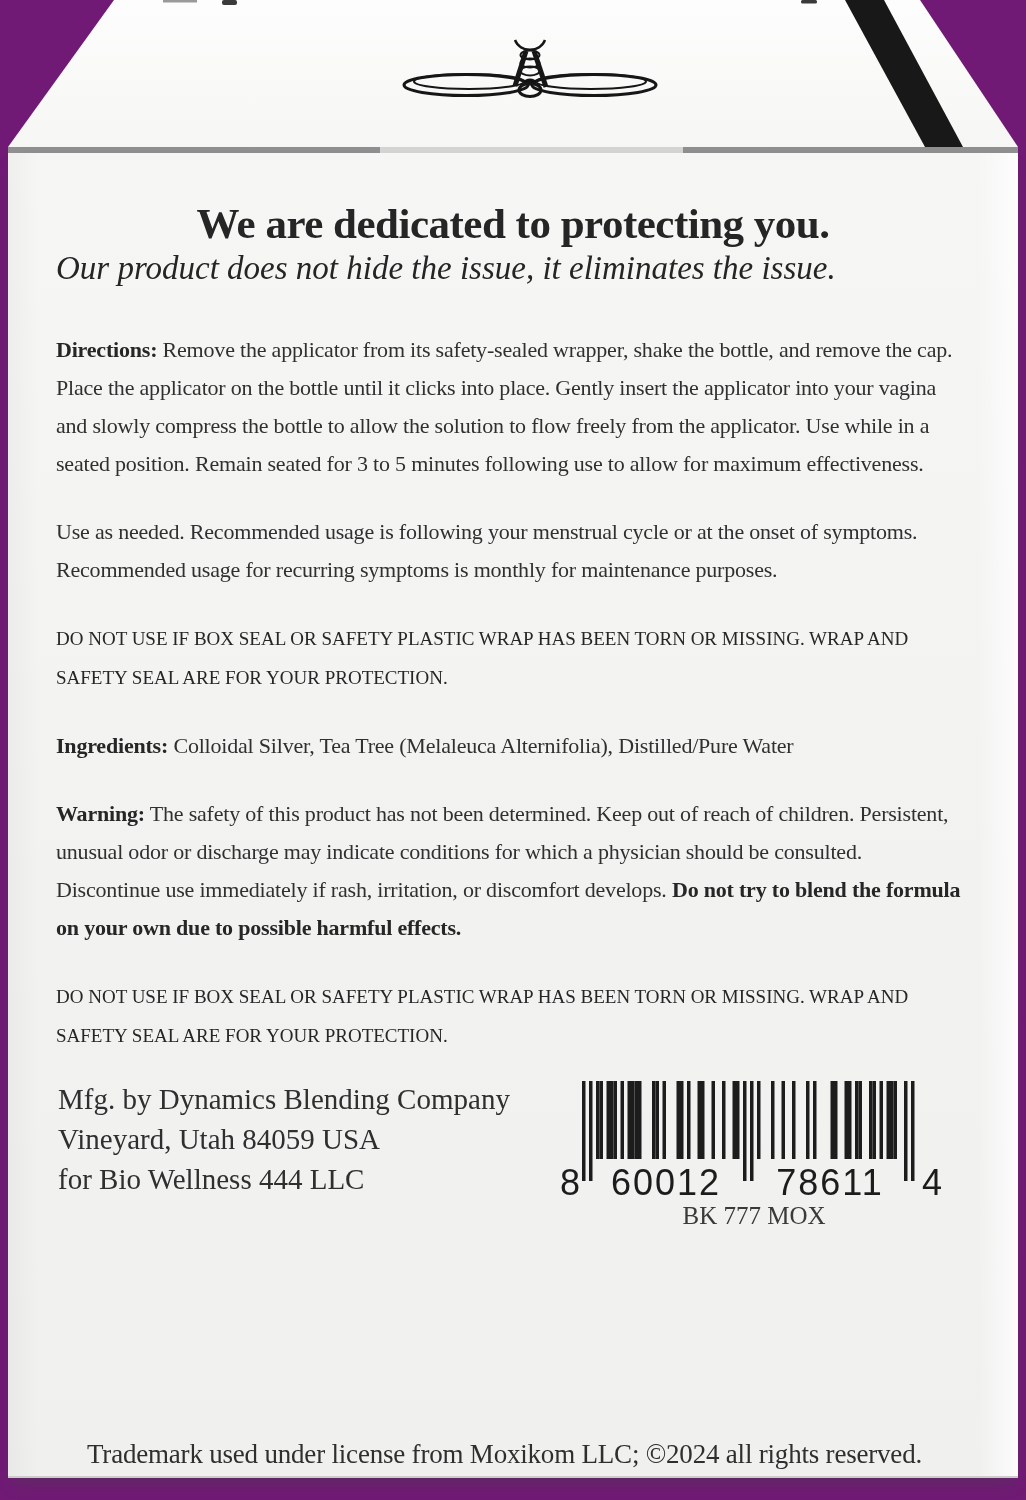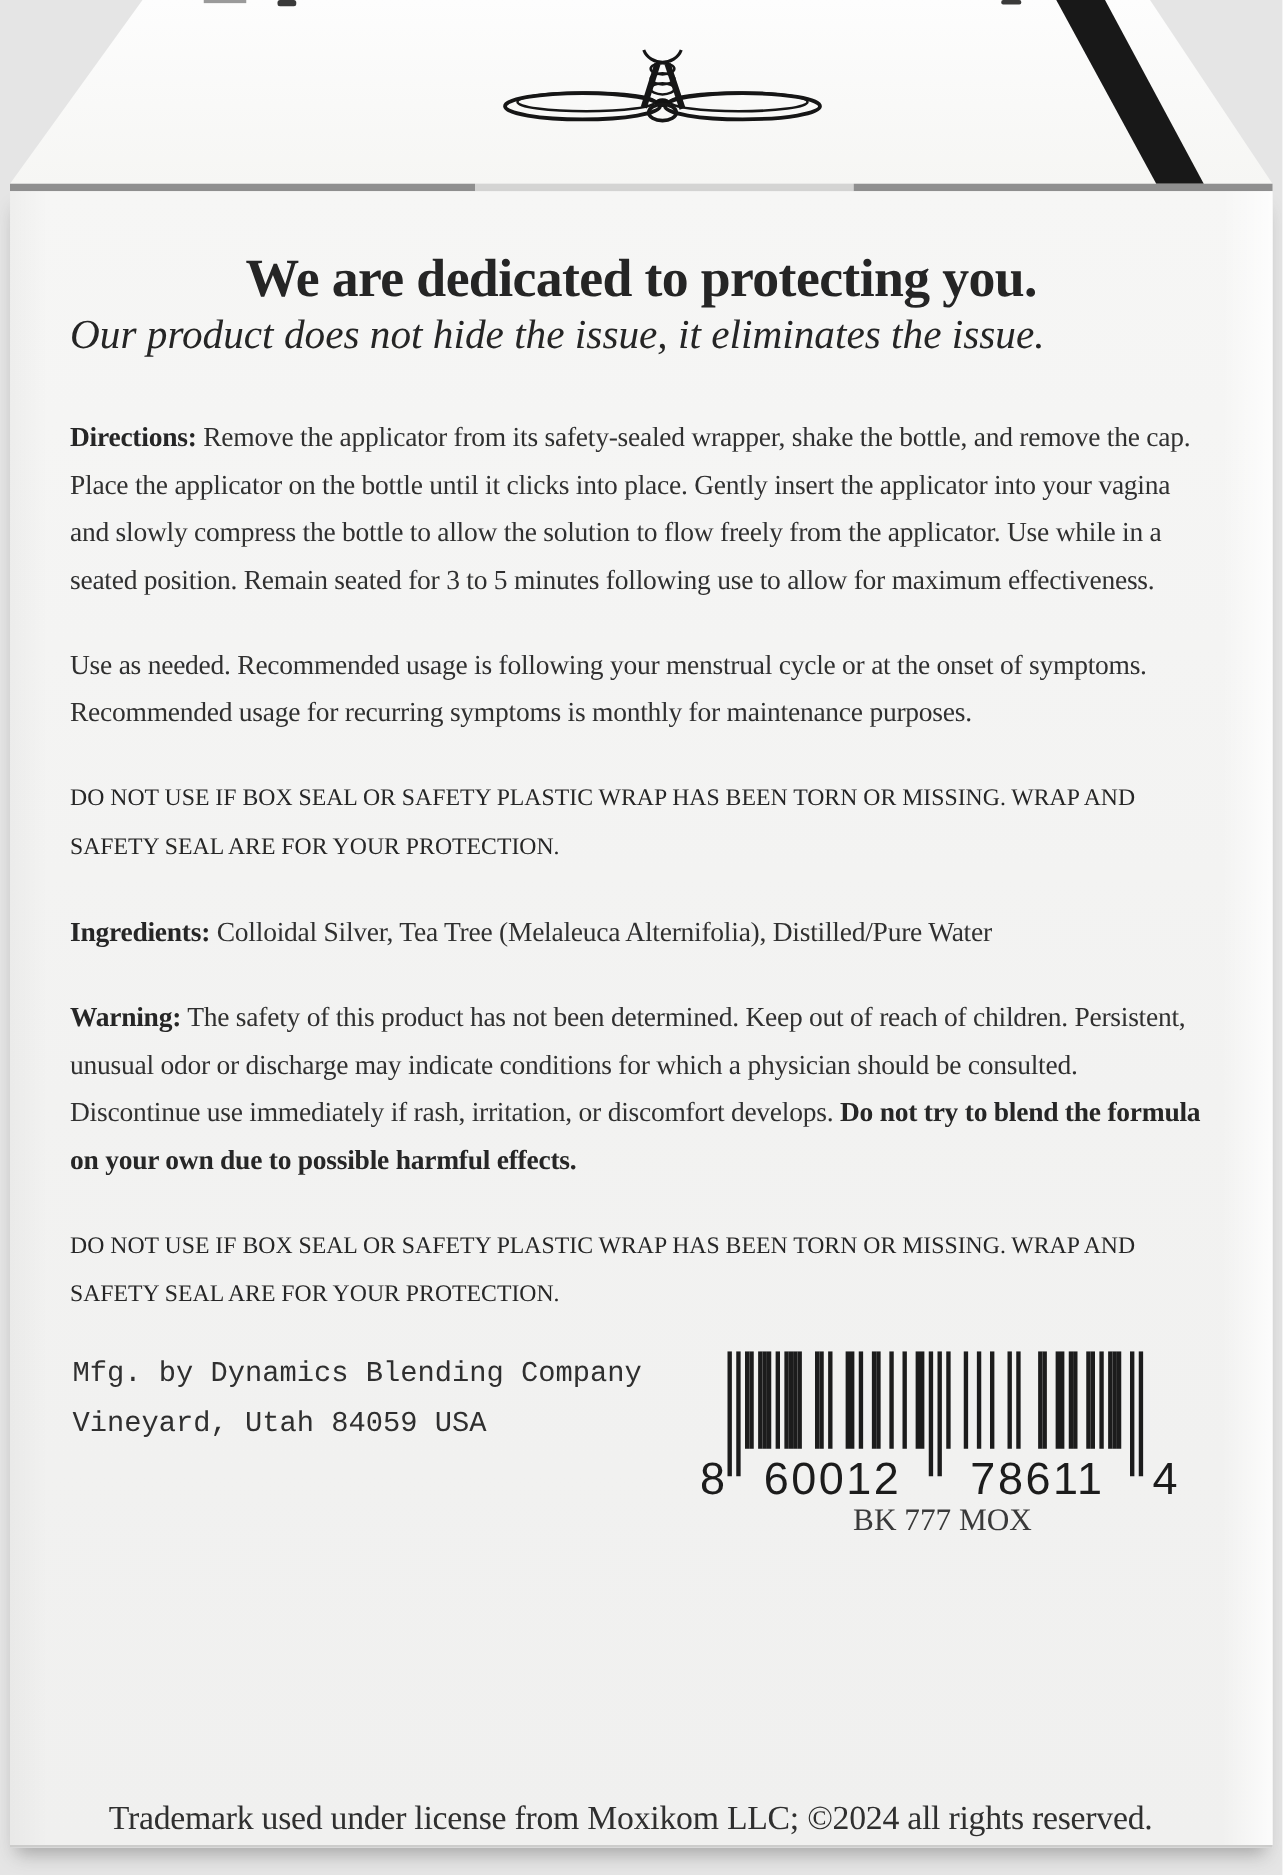--- a/index.html
+++ b/index.html
@@ -1,35 +1,35 @@
 <!DOCTYPE html>
 <html><head>
 <meta charset="utf-8">
 <style>
   html,body{margin:0;padding:0;background:#ffffff;}
-  .scene{position:relative;width:1026px;height:1500px;background:#e5e5e5;overflow:hidden;
+  .scene{position:relative;width:1026px;height:1500px;background:#701a75;overflow:hidden;
          font-family:"Liberation Serif", serif;color:#2e2e2e;}
   .top-svg{position:absolute;left:0;top:0;width:1026px;height:153px;display:block;}
   .panel{position:absolute;left:8px;top:153px;width:1010px;height:1325px;box-sizing:border-box;
          padding:40px 48px 0 48px;
          background:
            linear-gradient(90deg, rgba(0,0,0,0.03) 0%, rgba(0,0,0,0) 3%, rgba(0,0,0,0) 96%, rgba(255,255,255,0.8) 100%),
            linear-gradient(180deg,#f6f6f5 0%, #f2f2f1 55%, #f0f0ef 100%);
          border-bottom:2px solid #cccccb;
          box-shadow:0 10px 14px -5px rgba(70,70,70,0.4);}
   h1.headline{margin:6px 0 2px 0;text-align:center;font-size:43px;font-weight:700;
               letter-spacing:-0.5px;color:#252525;}
   h2.subheadline{margin:2px 0 0 0;text-align:left;font-size:33px;font-style:italic;
                  font-weight:400;color:#252525;}
   p.body{margin:30px 0 0 0;font-size:22px;line-height:38px;letter-spacing:-0.2px;color:#303030;}
   p.body strong{font-weight:700;color:#262626;}
   p.caps{margin:30px 0 0 0;font-size:19px;line-height:39px;letter-spacing:0;color:#262626;}
   p.first{margin-top:44px;}
   .footer-row{display:flex;justify-content:space-between;align-items:flex-start;margin-top:24px;}
-  .mfg{font-size:23px;line-height:40px;color:#2f2f2f;padding-left:2px;font-family:Liberation Mono, monospace;}
+  .mfg{font-size:29px;line-height:40px;color:#2f2f2f;padding-left:2px;}
   .barcode-wrap{margin-right:12px;margin-top:2px;}
   .barcode-wrap svg{display:block;}
   .trademark{position:absolute;left:0;right:17px;bottom:6px;text-align:center;
              font-size:27px;color:#2f2f2f;letter-spacing:-0.2px;}
 </style>
 </head>
 <body>
 
 <div class="scene">
 
@@ -82,20 +82,21 @@
     <p class="body"><strong>Ingredients:</strong> <span>Colloidal Silver, Tea Tree (Melaleuca Alternifolia), Distilled/Pure Water</span></p>
 
     <p class="body"><strong>Warning:</strong> <span>The safety of this product has not been determined. Keep out of reach of children. Persistent, unusual odor or discharge may indicate conditions for which a physician should be consulted.  Discontinue use immediately if rash, irritation, or discomfort develops.</span> <strong>Do not try to blend the formula on your own due to possible harmful effects.</strong></p>
 
     <p class="caps">DO NOT USE IF BOX SEAL OR SAFETY PLASTIC WRAP HAS BEEN TORN OR MISSING. WRAP AND SAFETY SEAL ARE FOR YOUR PROTECTION.</p>
 
     <div class="footer-row">
       <div class="mfg">
         <div>Mfg. by Dynamics Blending Company</div>
         <div>Vineyard, Utah 84059 USA</div>
+        <div>for Bio Wellness 444 LLC</div>
       </div>
 
       <div class="barcode-wrap">
         <svg id="barcode" width="400" height="150" viewBox="0 0 400 150">
             <rect x="24" y="0" width="3.5" height="100" fill="#1c1c1c"></rect>
             <rect x="31" y="0" width="3.5" height="100" fill="#1c1c1c"></rect>
             <rect x="38" y="0" width="3.5" height="78" fill="#1c1c1c"></rect>
             <rect x="41.5" y="0" width="3.5" height="78" fill="#1c1c1c"></rect>
             <rect x="48.5" y="0" width="3.5" height="78" fill="#1c1c1c"></rect>
             <rect x="52" y="0" width="3.5" height="78" fill="#1c1c1c"></rect>

